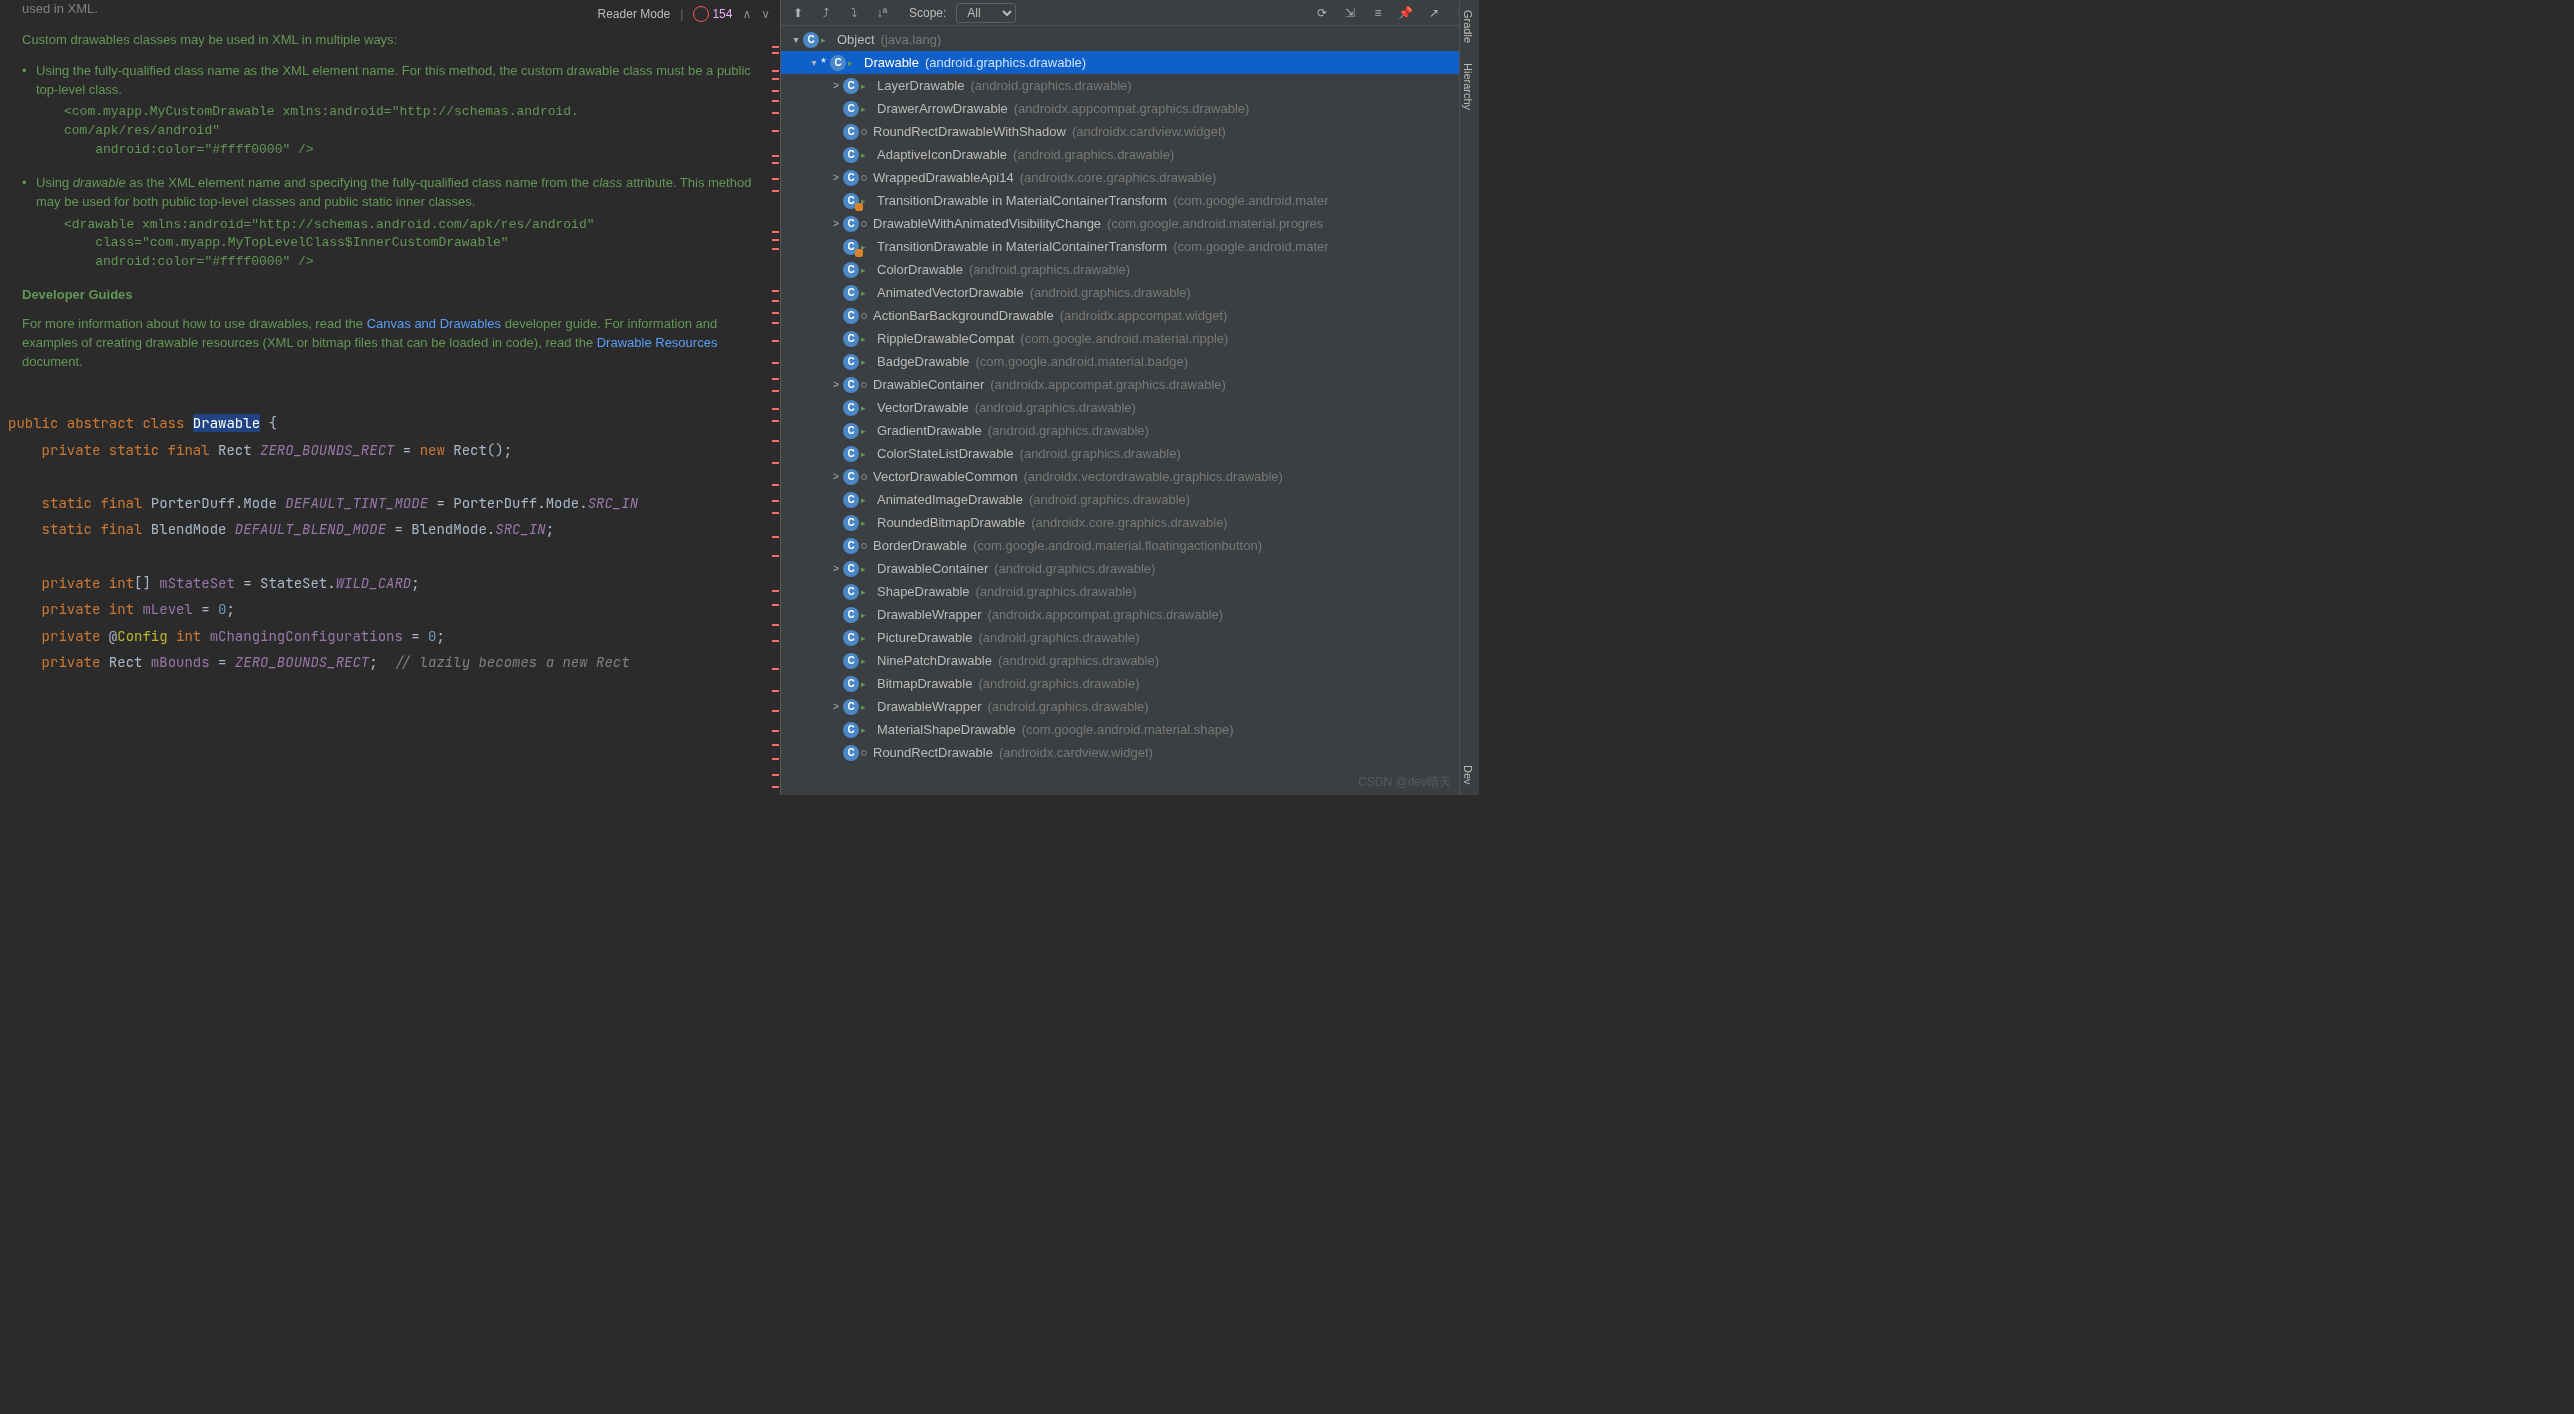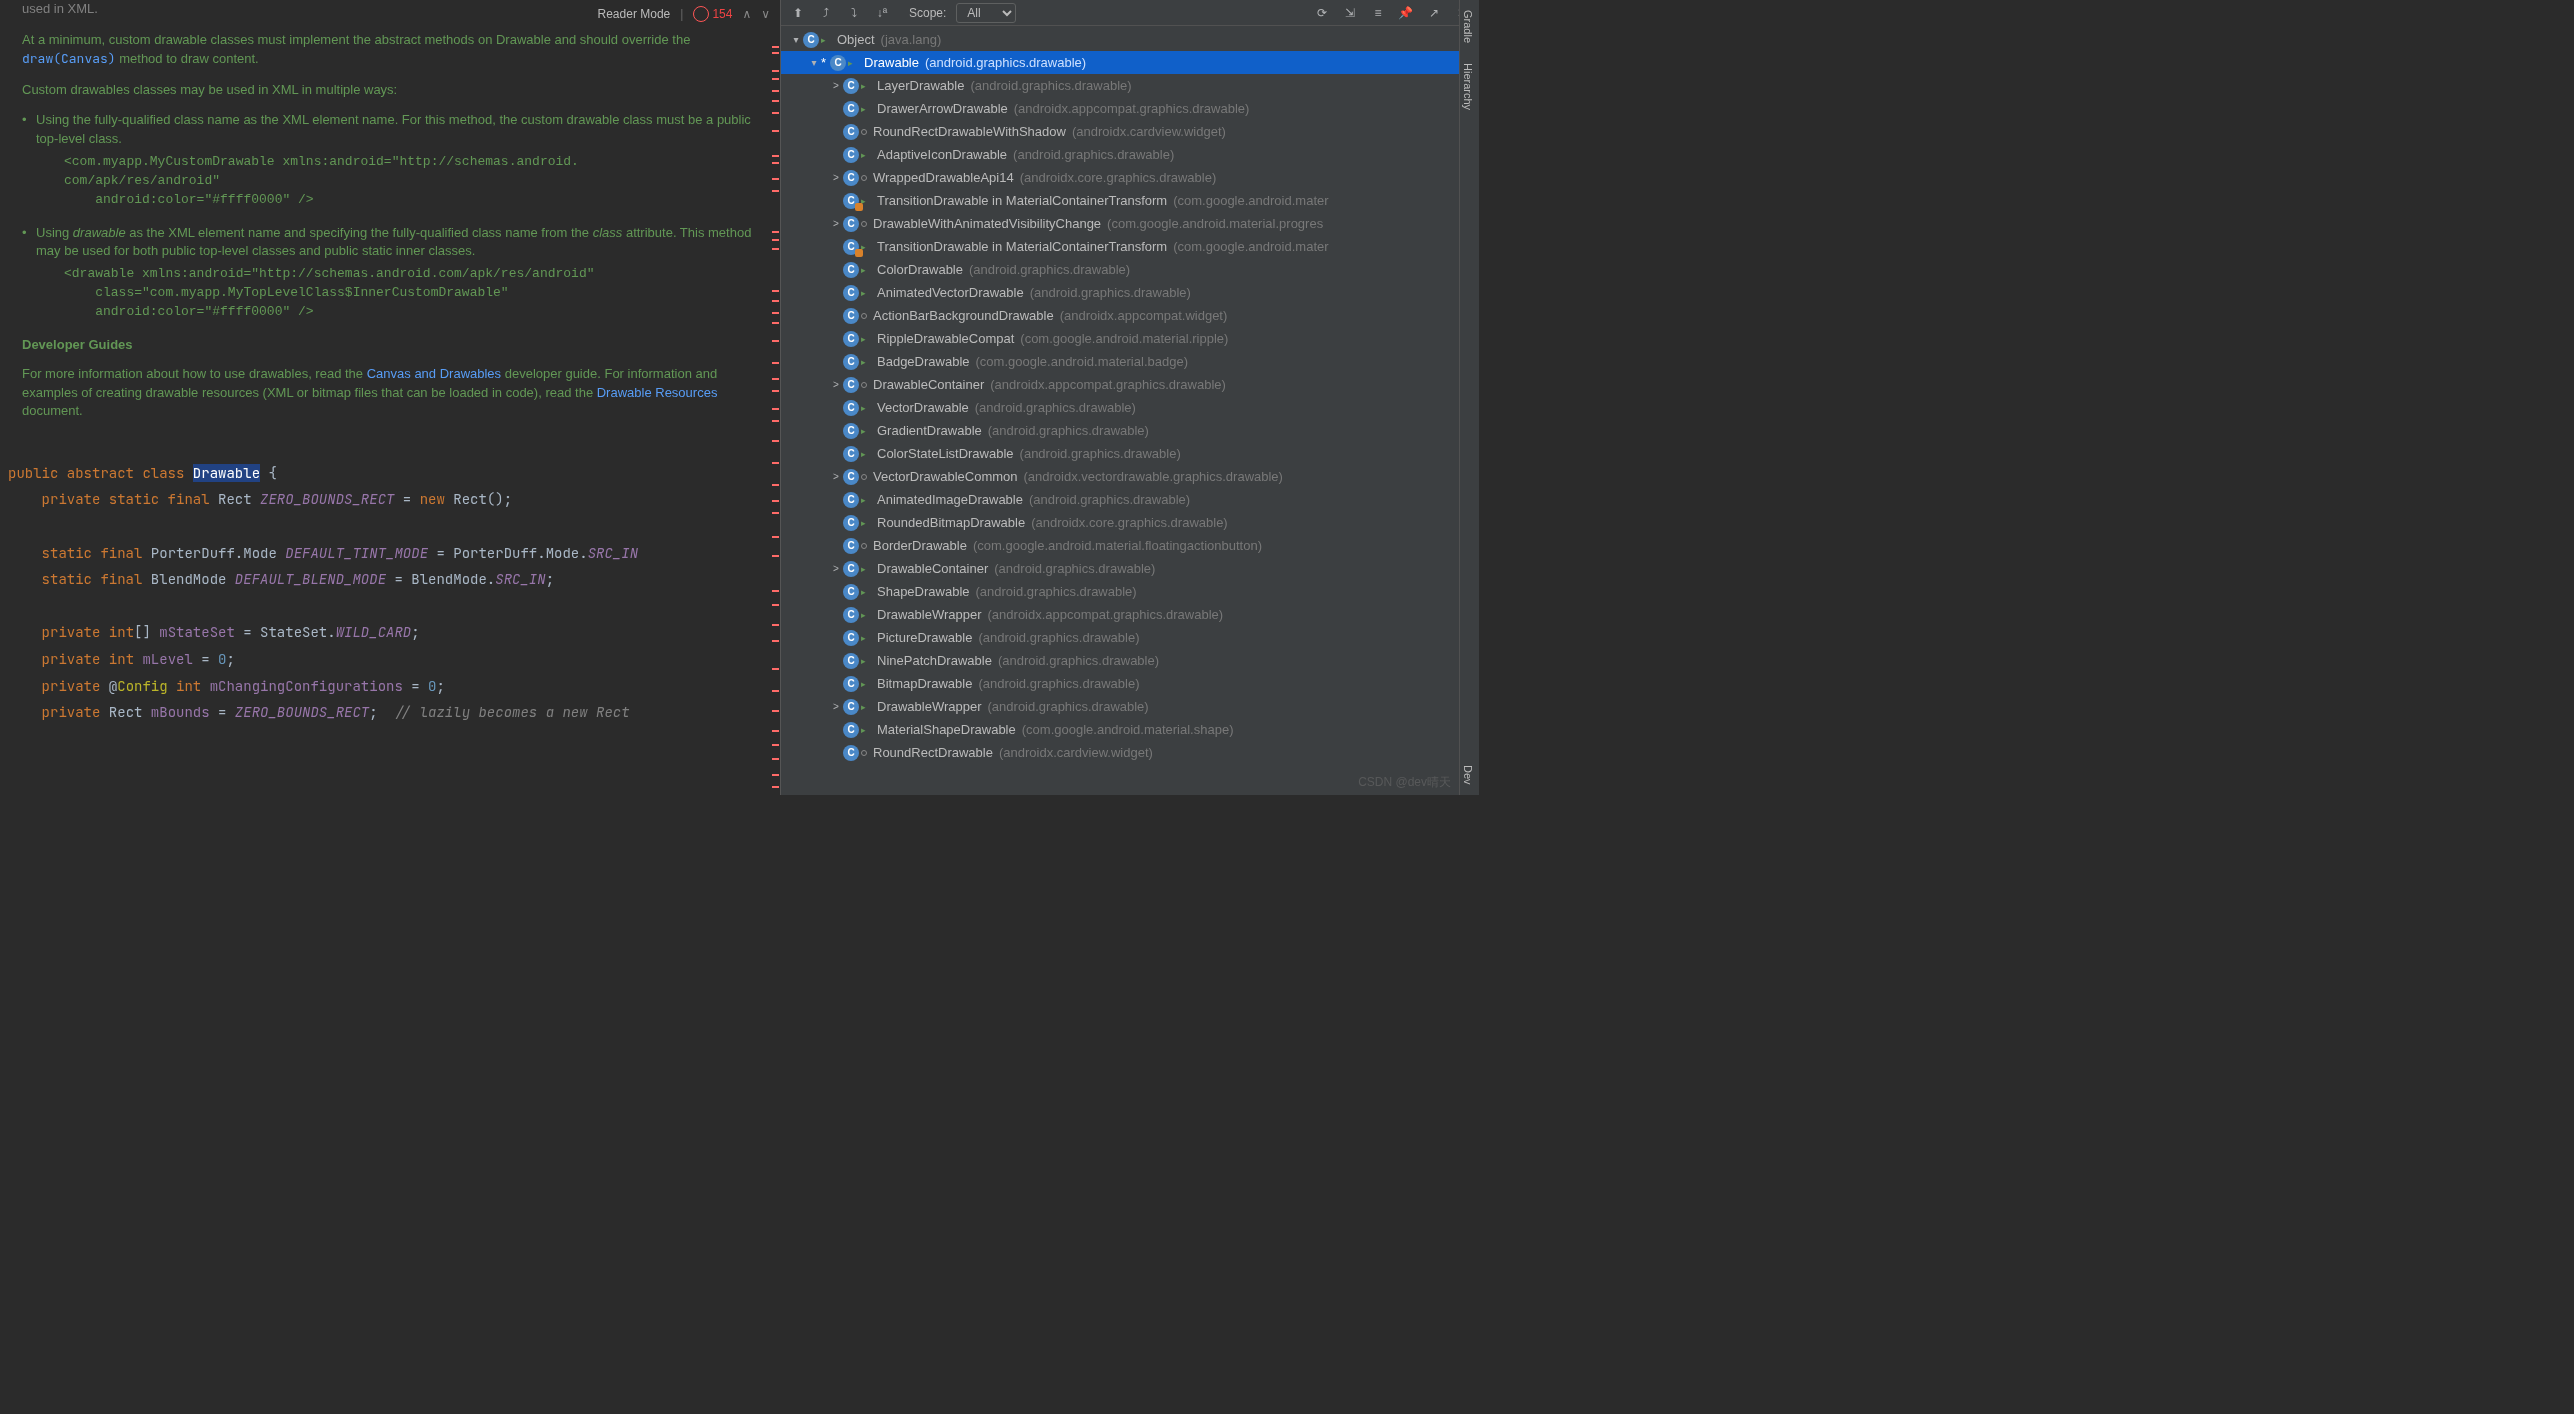--- a/index.html
+++ b/index.html
@@ -25,21 +25,21 @@
   top: 6px;
   right: 10px;
   display: flex;
   align-items: center;
   gap: 10px;
   font-size: 12px;
   color: #bbb;
   z-index: 10;
 }
 .editor-toolbar .chev { color: #888; cursor: pointer; }
-.error-count { color: #ef4444; display: flex; align-items: center; gap: 3px; }
+.error-count { color: #f0abfc; display: flex; align-items: center; gap: 3px; }
 .error-count::before {
   content: "";
   width: 14px; height: 14px;
   border: 1.5px solid #ff5555;
   border-radius: 50%;
   display: inline-flex;
   align-items: center;
   justify-content: center;
   font-size: 10px;
 }
@@ -230,23 +230,20 @@
   <div class="editor-toolbar">
     <span>Reader Mode</span>
     <span style="color:#666">|</span>
     <span class="error-count">154</span>
     <span class="chev">∧</span>
     <span class="chev">∨</span>
   </div>
 
   <div class="doc-content">
     <p class="gray">used in XML.</p>
-    <p>
-      <span>At a minimum, custom drawable classes must implement the abstract methods on Drawable and should override the </span><span class="code-inline">draw(Canvas)</span><span> method to draw content.</span>
-    </p>
     <p>Custom drawables classes may be used in XML in multiple ways:</p>
     <ul>
       <li>
         <span>Using the fully-qualified class name as the XML element name. For this method, the custom drawable class must be a public top-level class.</span>
         <div class="codeblock">&lt;com.myapp.MyCustomDrawable xmlns:android="http://schemas.android.
 com/apk/res/android"
     android:color="#ffff0000" /&gt;</div>
       </li>
       <li>
         <span>Using </span><span class="italic">drawable</span><span> as the XML element name and specifying the fully-qualified class name from the </span><span class="italic">class</span><span> attribute. This method may be used for both public top-level classes and public static inner classes.</span>

